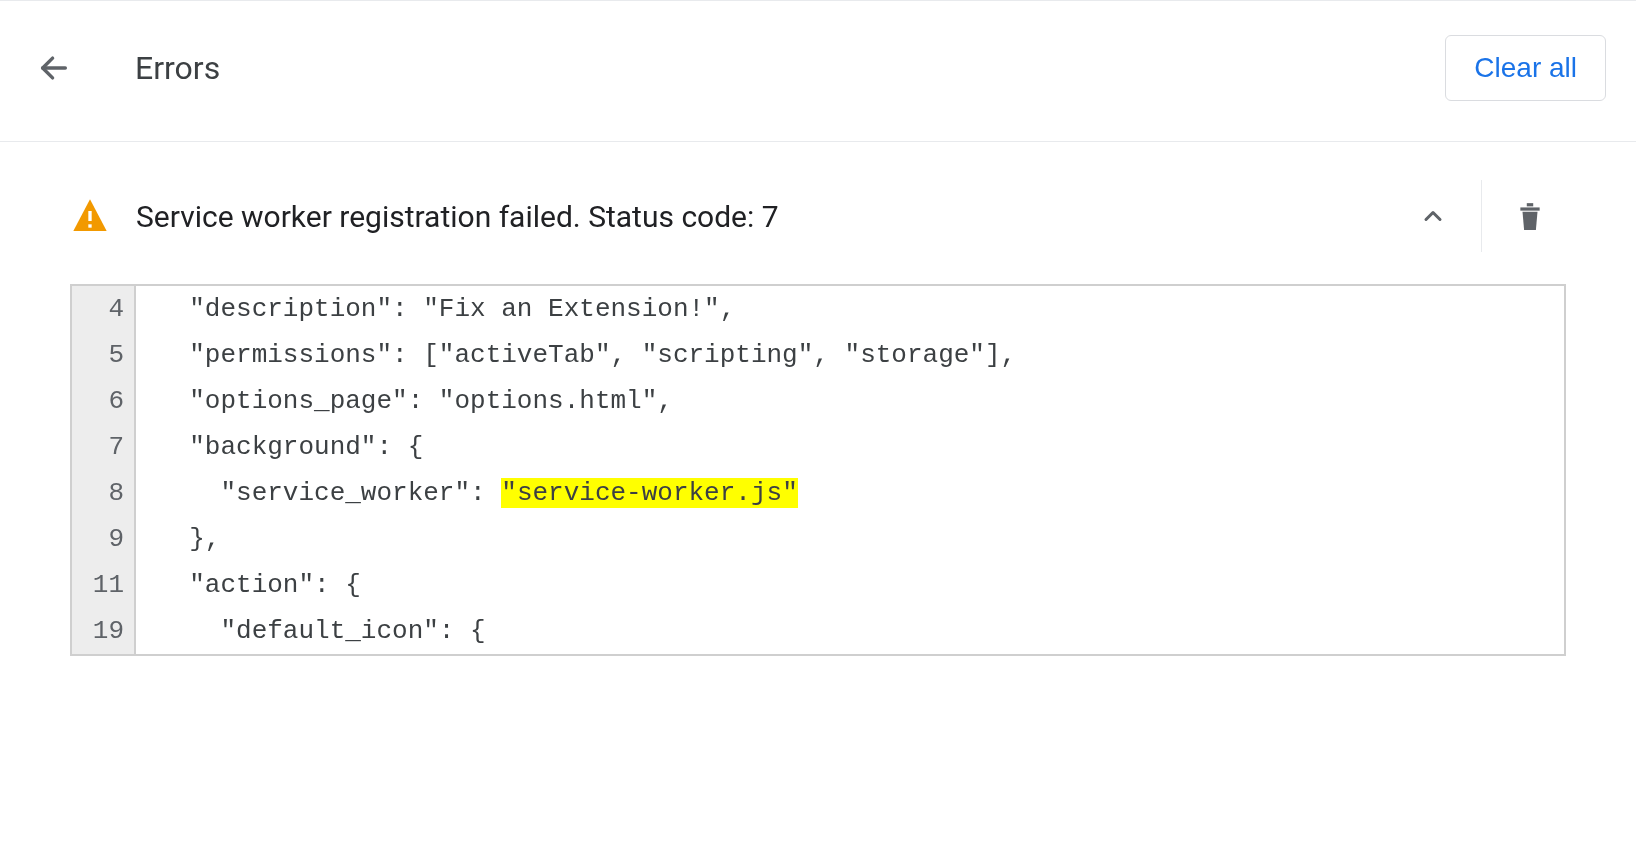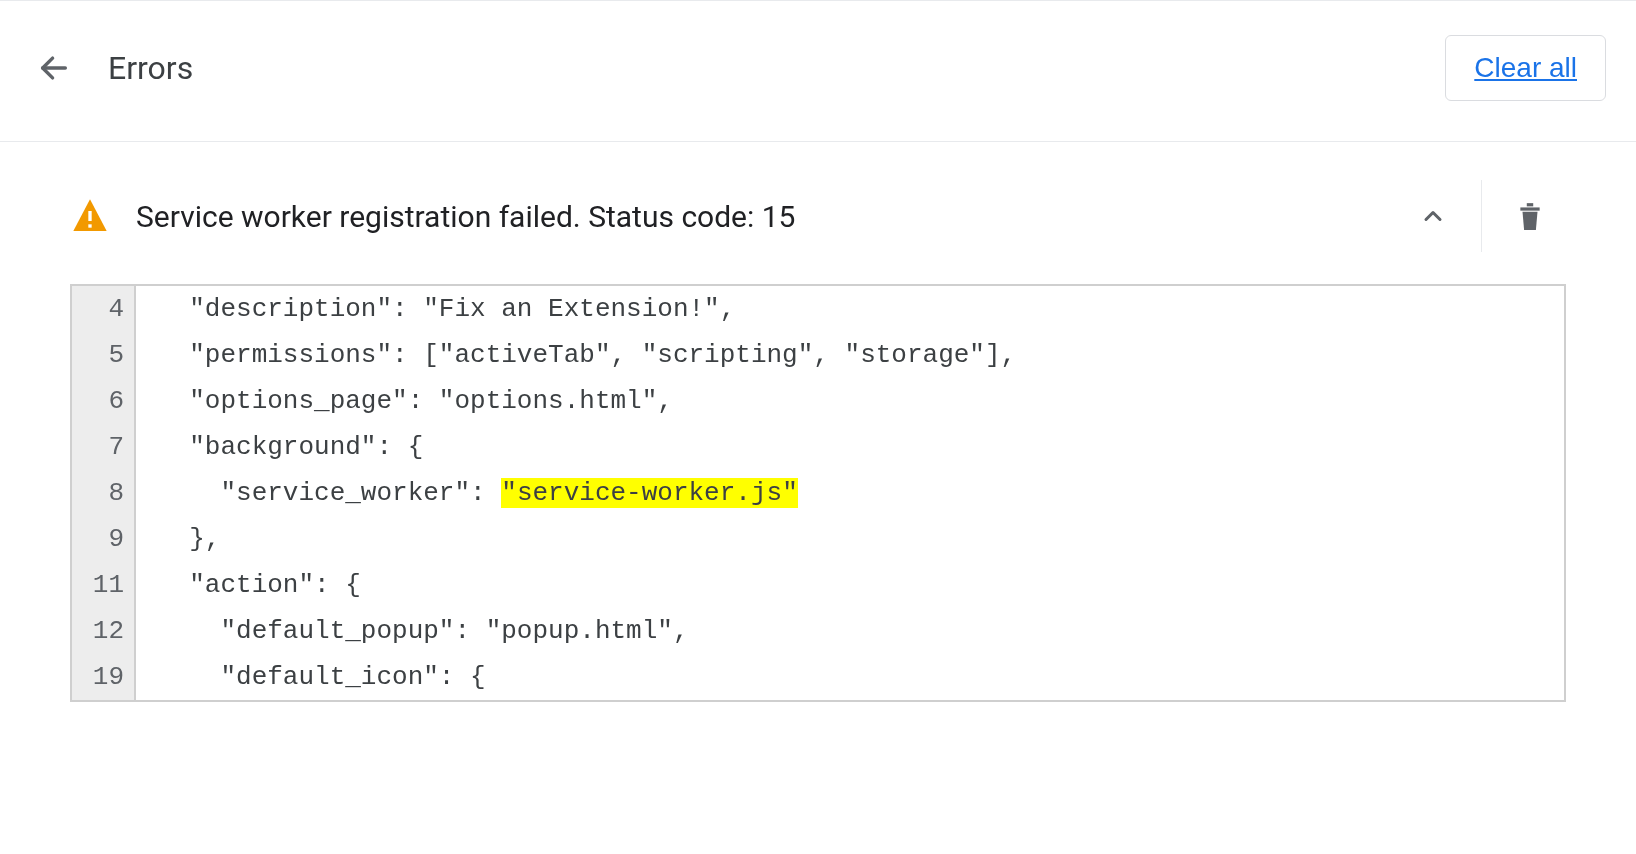--- a/index.html
+++ b/index.html
@@ -7,20 +7,21 @@
     font-family: Roboto, "Segoe UI", Arial, sans-serif;
     background: #fff;
     color: #202124;
     width: 1636px;
   }
   .topbar {
     display: flex;
     align-items: center;
     padding: 34px 30px 40px 30px;
     border-top: 1px solid #e8eaed;
+    gap: 27px;
   }
   .back-btn {
     width: 48px; height: 48px;
     display: flex; align-items: center; justify-content: center;
     cursor: pointer;
     color: #5f6368;
     margin-right: 30px;
   }
   .page-title {
     font-size: 32px;
@@ -31,21 +32,20 @@
   .spacer { flex: 1; }
   .clear-all-btn {
     border: 1px solid #dadce0;
     border-radius: 6px;
     background: #fff;
     color: #1a73e8;
     font-size: 28px;
     font-weight: 500;
     padding: 16px 28px;
     cursor: pointer;
-    text-decoration: underline;
   }
   .divider {
     height: 1px;
     background: #e8eaed;
     margin: 0;
   }
   .content {
     padding: 30px 70px 0 70px;
   }
   .error-header {
@@ -129,21 +129,21 @@
 <div class="divider"></div>
 
 <div class="content">
 
   <div class="error-header">
     <svg class="warn-icon" viewBox="0 0 24 24">
       <path d="M12 2 L22 21 L2 21 Z" fill="#f29900"></path>
       <rect x="11" y="9" width="2" height="6" fill="#fff"></rect>
       <rect x="11" y="17" width="2" height="2" fill="#fff"></rect>
     </svg>
-    <div class="error-msg">Service worker registration failed. Status code: 15</div>
+    <div class="error-msg">Service worker registration failed. Status code: 7</div>
     <div class="spacer"></div>
     <div class="err-actions">
       <div class="icon-btn">
         <svg width="28" height="28" viewBox="0 0 24 24" fill="none" stroke="#5f6368" stroke-width="2.6" stroke-linecap="round" stroke-linejoin="round">
             <polyline points="6 15 12 9 18 15"></polyline>
           </svg>
       </div>
       <div class="vdiv"></div>
       <div class="icon-btn">
         <svg width="26" height="30" viewBox="0 0 24 28" fill="#5f6368">
@@ -178,22 +178,18 @@
     </div>
     <div class="code-row">
       <div class="gutter">9</div>
       <div class="code-cell"><span>  </span><span>},</span><span class="hl"></span><span></span></div>
     </div>
     <div class="code-row">
       <div class="gutter">11</div>
       <div class="code-cell"><span>  </span><span>"action": {</span><span class="hl"></span><span></span></div>
     </div>
     <div class="code-row">
-      <div class="gutter">12</div>
-      <div class="code-cell"><span>    </span><span>"default_popup": "popup.html",</span><span class="hl"></span><span></span></div>
-    </div>
-    <div class="code-row">
       <div class="gutter">19</div>
       <div class="code-cell"><span>    </span><span>"default_icon": {</span><span class="hl"></span><span></span></div>
     </div>
   </div>
 
 </div>
 
 </body></html>

